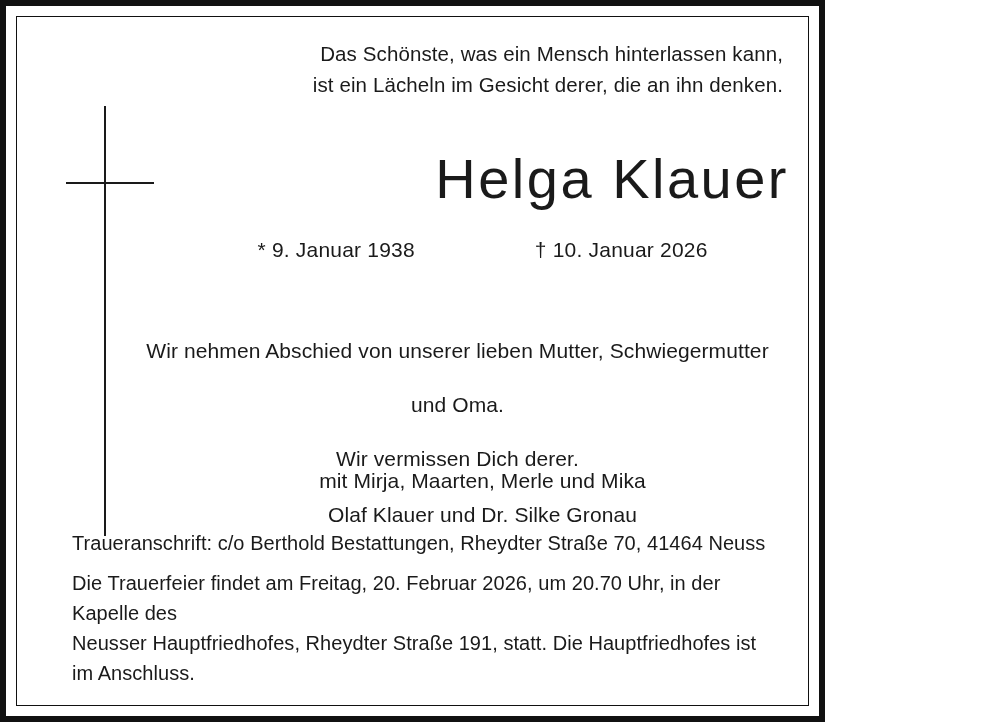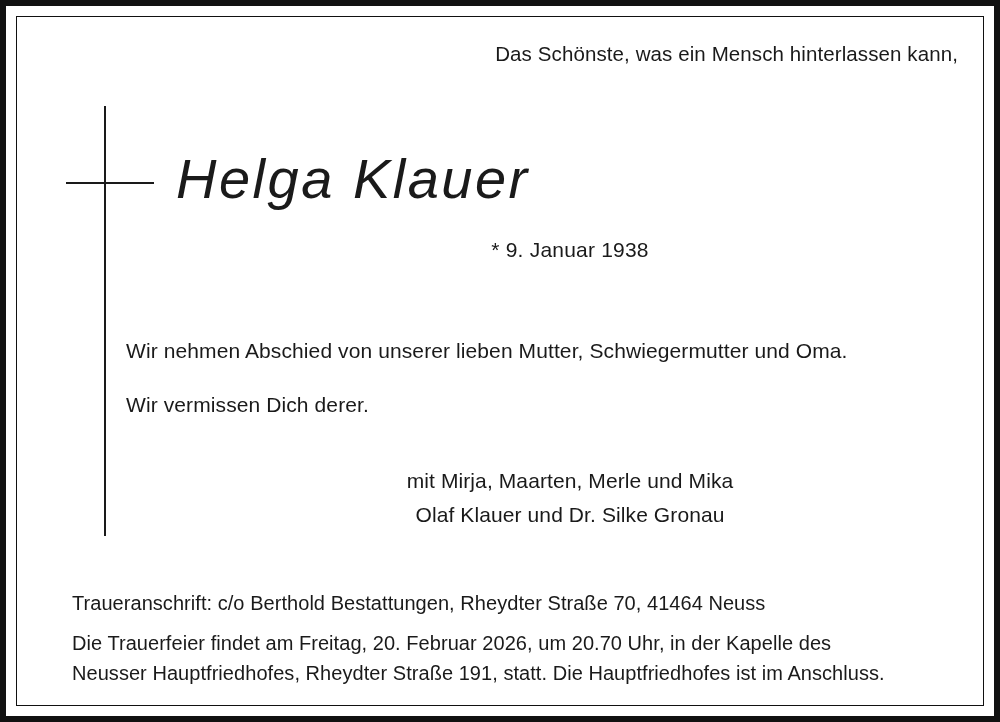--- a/index.html
+++ b/index.html
@@ -9,21 +9,21 @@
   }
   body {
     width: 1000px;
     height: 722px;
     font-family: "Liberation Sans", sans-serif;
     color: #1a1a1a;
   }
   .notice {
     position: relative;
     box-sizing: border-box;
-    width: 1000px;
+    width: 825px;
     height: 722px;
     background: #ffffff;
     border: 6px solid #111111;
     padding: 0;
     overflow: hidden;
   }
   .inner-frame {
     position: absolute;
     left: 10px;
     top: 10px;
@@ -68,46 +68,46 @@
     line-height: 31px;
     letter-spacing: 0.1px;
   }
   .motto div { white-space: nowrap; }
 
   .name {
     position: absolute;
     left: 170px;
     right: 30px;
     top: 140px;
-    text-align: left;
+    text-align: right;
     font-size: 56px;
     font-weight: 400;
     letter-spacing: 2.5px;
     line-height: 66px;
-    font-style: italic;
   }
 
   .dates {
     position: absolute;
     left: 170px;
     right: 30px;
     top: 232px;
     font-size: 21px;
     display: flex;
     justify-content: center;
     gap: 120px;
     letter-spacing: 0.2px;
   }
   .dates span { white-space: nowrap; }
 
   .message {
     position: absolute;
     left: 120px;
     right: 30px;
     top: 318px;
+    text-align: center;
     font-size: 21px;
     line-height: 54px;
     letter-spacing: 0.1px;
   }
 
   .family {
     position: absolute;
     left: 170px;
     right: 30px;
     top: 458px;
@@ -135,26 +135,28 @@
 <div class="notice">
   <div class="inner-frame"></div>
 
   <div class="cross">
     <div class="v"></div>
     <div class="h"></div>
   </div>
 
   <div class="motto">
     <div>Das Schönste, was ein Mensch hinterlassen kann,</div>
+    <div>ist ein Lächeln im Gesicht derer, die an ihn denken.</div>
   </div>
 
   <div class="name">Helga Klauer</div>
 
   <div class="dates">
     <span>* 9. Januar 1938</span>
+    <span>† 10. Januar 2026</span>
   </div>
 
   <div class="message">
     <div>Wir nehmen Abschied von unserer lieben Mutter, Schwiegermutter und Oma.</div>
     <div>Wir vermissen Dich derer.</div>
   </div>
 
   <div class="family">
     <div>mit Mirja, Maarten, Merle und Mika</div>
     <div>Olaf Klauer und Dr. Silke Gronau</div>

